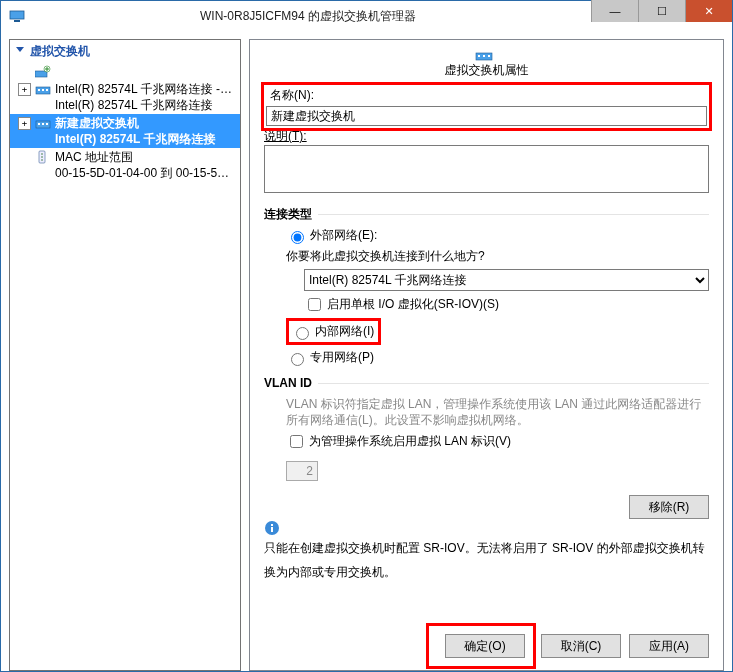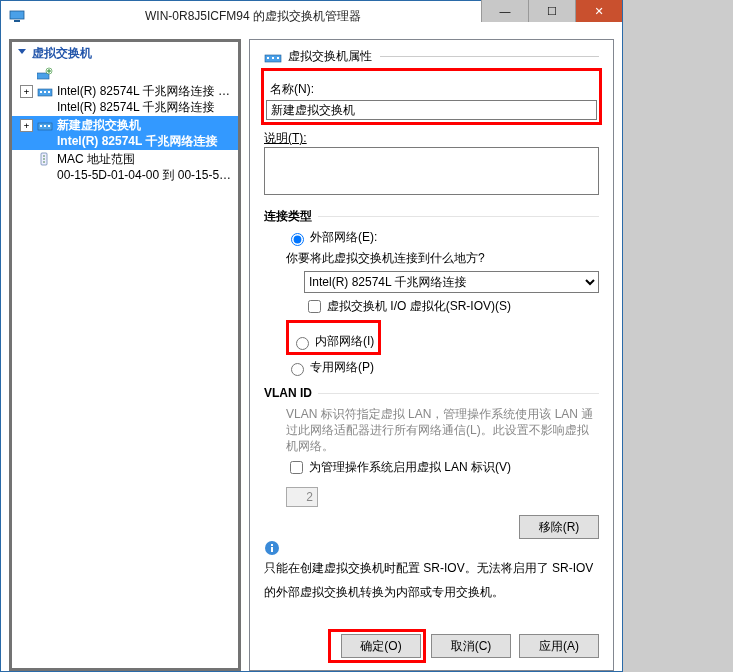--- a/index.html
+++ b/index.html
@@ -4,21 +4,21 @@
 <style>
   html, body {
     margin: 0;
     padding: 0;
     font-family: "Microsoft YaHei", "Segoe UI", Tahoma, sans-serif;
     font-size: 12px;
     background: #cccccc;
     color: #000;
   }
   .window {
-    width: 623px;
+    width: 733px;
     height: 672px;
     background: #86efac;
     position: relative;
     border: 1px solid #2a6aa8;
     box-sizing: border-box;
   }
   
   .title-bar {
     height: 30px;
     background: #ffffff;
@@ -67,21 +67,21 @@
     right: 0;
     bottom: 0;
     display: flex;
     padding: 8px 8px 0 8px;
     box-sizing: border-box;
     background: #fff;
   }
   
   .tree-pane {
     width: 232px;
-    border: 3px solid #737373;
+    border: 1px solid #737373;
     overflow: hidden;
     font-size: 12px;
     box-sizing: border-box;
   }
   .tree-section-header {
     padding: 3px 6px 3px 20px;
     font-weight: bold;
     color: #2255aa;
     position: relative;
   }
@@ -153,50 +153,51 @@
   .detail-scroll {
     position:absolute;
     top:0;left:0;right:0;bottom:48px;
     overflow:hidden;
     padding: 0 14px 0 14px;
   }
   .section-bar {
     display:flex;
     align-items:center;
     margin: 8px 0 6px 0;
+    flex-direction: column;
   }
   .section-bar .sec-icon {
     width: 18px; height:14px; margin-right:6px;
     display:inline-flex;align-items:center;justify-content:center;
   }
   .section-bar .sec-title { font-weight: normal; }
   .section-bar .sec-line {
     flex:1;
     height:1px;
     background:#ccc;
     margin-left:8px;
   }
   .form-row { margin: 4px 0; }
   .highlight-red {
     outline: 3px solid #ff0000;
   }
   .name-area {
     padding:2px;
   }
-  .name-label { display:block; margin-bottom:2px; margin-left:4px;margin-top:8px;}
+  .name-label { display:block; margin-bottom:2px; margin-left:4px;}
   .text-input {
     width: 100%;
     box-sizing: border-box;
     border: 1px solid #7a7a7a;
     height: 20px;
     padding: 1px 4px;
     font: inherit;
     background:#fff;
   }
-  .desc-area { margin-top:8px;text-decoration:underline; }
+  .desc-area { margin-top:0;text-decoration:underline; }
   .desc-text {
     width:100%;
     height:48px;
     border:1px solid #7a7a7a;
     box-sizing:border-box;
     resize:none;
     font:inherit;
     padding:2px 4px;
     overflow-y:scroll;
     background:#fff;
@@ -246,21 +247,21 @@
     background:#f0f0f0;
     text-align:right;
     padding:0 4px;
     color:#888;
     font:inherit;
     box-sizing:border-box;
     margin-top:6px;
   }
   .remove-btn-row {
     text-align:right;
-    margin-top:8px;
+    margin-top:14px;
   }
   .std-button {
     min-width:80px;
     height:24px;
     border:1px solid #8a8a8a;
     background:#e1e1e1;
     font:inherit;
     padding:0 14px;
     cursor:pointer;
   }
@@ -281,26 +282,26 @@
     height:48px;
     display:flex;
     align-items:center;
     justify-content:flex-end;
     padding-right:14px;
     border-top: none;
   }
   .footer .std-button { margin-left:8px; }
   .ok-highlight {
     outline:3px solid #ff0000;
-    padding:2px;
+    padding:8px;
     display:inline-block;
   }
   .internal-highlight{
     border:3px solid #ff0000;
-    padding:10px 4px 2px 2px;
+    padding:2px 4px 2px 2px;
     display:inline-flex;
     align-items:center;
   }
 </style>
 </head>
 <body>
 
 <div class="window">
 
   <div class="title-bar">
@@ -422,21 +423,21 @@
 
         <div class="indent2 form-row">
           <select class="select-input">
             <option>Intel(R) 82574L 千兆网络连接</option>
           </select>
         </div>
 
 
         <div class="indent2 check-row">
           <input type="checkbox" style="">
-          <span>虚拟交换机 I/O 虚拟化(SR-IOV)(S)</span>
+          <span>启用单根 I/O 虚拟化(SR-IOV)(S)</span>
         </div>
 
         <div class="indent" style="margin:4px 0;">
           <span class="internal-highlight">
             <input type="radio" name="conn" style="margin-right: 6px;">
             <span>内部网络(I)</span>
           </span>
         </div>
 
         <div class="indent radio-row">

